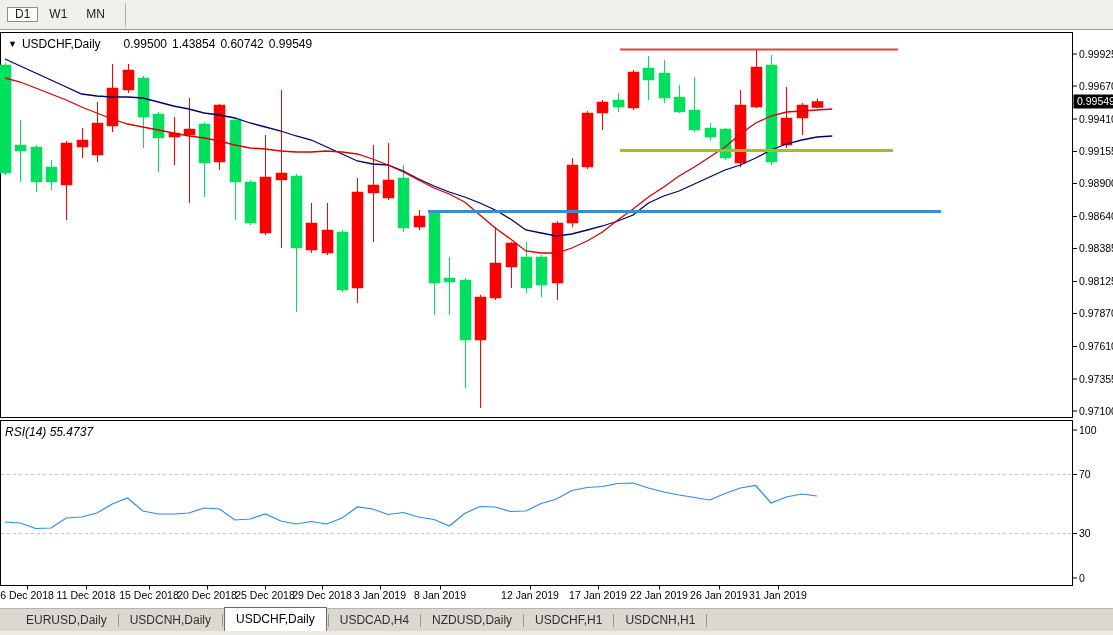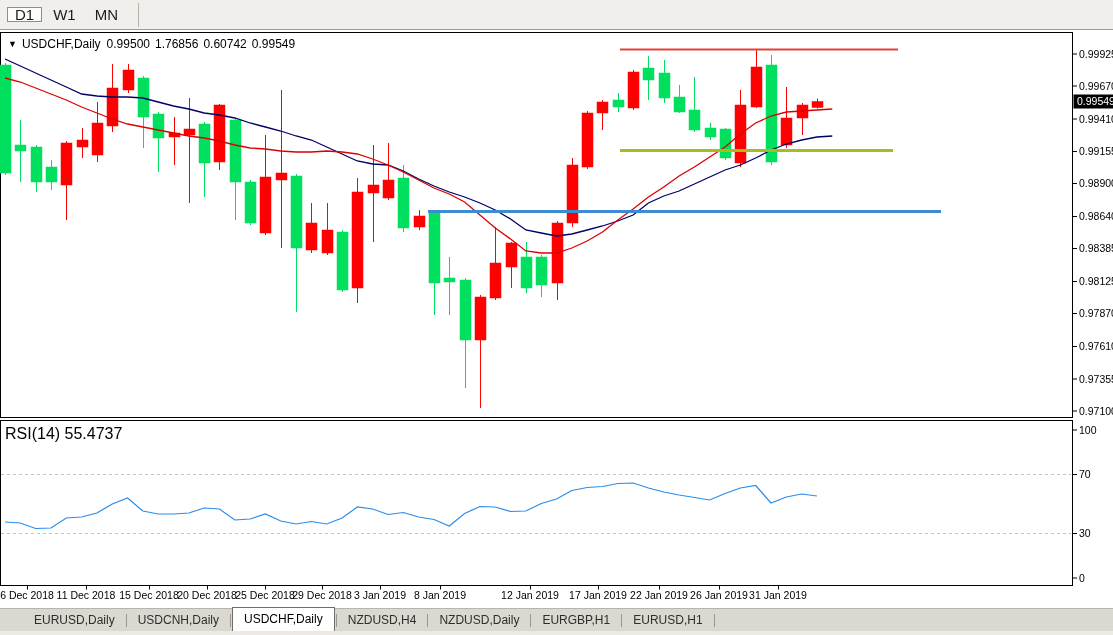--- a/index.html
+++ b/index.html
@@ -7,37 +7,37 @@
     width:1113px;height:635px;position:relative;overflow:hidden;
     background:#ffffff;font-family:"Liberation Sans",sans-serif;
     -webkit-font-smoothing:antialiased;
   }
   .toolbar{
     position:absolute;top:0;left:0;width:1113px;height:30px;box-sizing:border-box;
     background:#f1efeb;border-bottom:1px solid #9c9a94;
     display:flex;align-items:center;padding-left:7px;gap:3px;
   }
   .tf-btn{
-    font-family:inherit;font-size:15px;color:#1c1c1c;background:transparent;
+    font-family:inherit;font-size:12px;color:#1c1c1c;background:transparent;
     border:1px solid transparent;padding:0 7px;line-height:13px;cursor:default;
   }
   .tf-btn.active{background:#fcfcfa;border:1px solid #8f8d86;}
   .toolbar-sep{width:1px;height:24px;background:#b5b3ac;margin-left:9px;}
   #chart-svg{position:absolute;top:0;left:0;}
   .chart-title{
     position:absolute;top:37px;left:8px;font-size:12px;color:#000;
     display:flex;align-items:center;gap:5px;white-space:nowrap;
   }
   .chart-title .tri{font-size:9px;line-height:10px;cursor:default;}
-  .chart-title .num{margin-left:1px;}
-  .rsi-title{position:absolute;top:425px;left:5px;font-size:16px;color:#000;}
+  .chart-title .num{margin-left:18px;}
+  .rsi-title{position:absolute;top:425px;left:5px;font-size:12px;color:#000;font-style:italic;}
   .tabbar{
     position:absolute;top:608px;left:0;width:1113px;height:23px;box-sizing:border-box;
     background:#dbd8d1;border-top:1px solid #b7b5ae;
-    display:flex;align-items:center;padding-left:24px;font-size:12px;color:#2e2e2e;
+    display:flex;align-items:center;padding-left:16px;font-size:12px;color:#2e2e2e;
   }
   .tab{padding:3px 10px;white-space:nowrap;cursor:default;}
   .tab.active{
     background:#ffffff;border:1px solid #6f6d66;border-bottom:none;
     padding:4px 11px 6px;color:#000;position:relative;top:-1px;
   }
   .tab-divider{width:1px;height:13px;background:#9a988f;margin:0 1px;}
   .bottom-strip{position:absolute;top:631px;left:0;width:1113px;height:4px;background:#edeae3;}
 </style>
 </head>
@@ -240,36 +240,36 @@
     <button class="tf-btn active">D1</button>
     <button class="tf-btn">W1</button>
     <button class="tf-btn">MN</button>
     <div class="toolbar-sep"></div>
   </div>
 
 <div class="chart-title">
   <span class="tri">▼</span>
   <span>USDCHF,Daily</span>
   <span class="num">0.99500</span>
-  <span>1.76856</span>
+  <span>1.43854</span>
   <span>0.60742</span>
   <span>0.99549</span>
 </div>
 
 <div class="rsi-title">RSI(14) 55.4737</div>
 
 <div class="tabbar" id="tabbar">
     <div class="tab">EURUSD,Daily</div>
     <div class="tab-divider"></div>
     <div class="tab">USDCNH,Daily</div>
     <div class="tab-divider"></div>
     <div class="tab active">USDCHF,Daily</div>
     <div class="tab-divider"></div>
-    <div class="tab">NZDUSD,H4</div>
+    <div class="tab">USDCAD,H4</div>
     <div class="tab-divider"></div>
     <div class="tab">NZDUSD,Daily</div>
     <div class="tab-divider"></div>
-    <div class="tab">EURGBP,H1</div>
-    <div class="tab-divider"></div>
-    <div class="tab">EURUSD,H1</div>
+    <div class="tab">USDCHF,H1</div>
+    <div class="tab-divider"></div>
+    <div class="tab">USDCNH,H1</div>
     <div class="tab-divider"></div>
   </div>
 <div class="bottom-strip"></div>
 
 </body></html>

